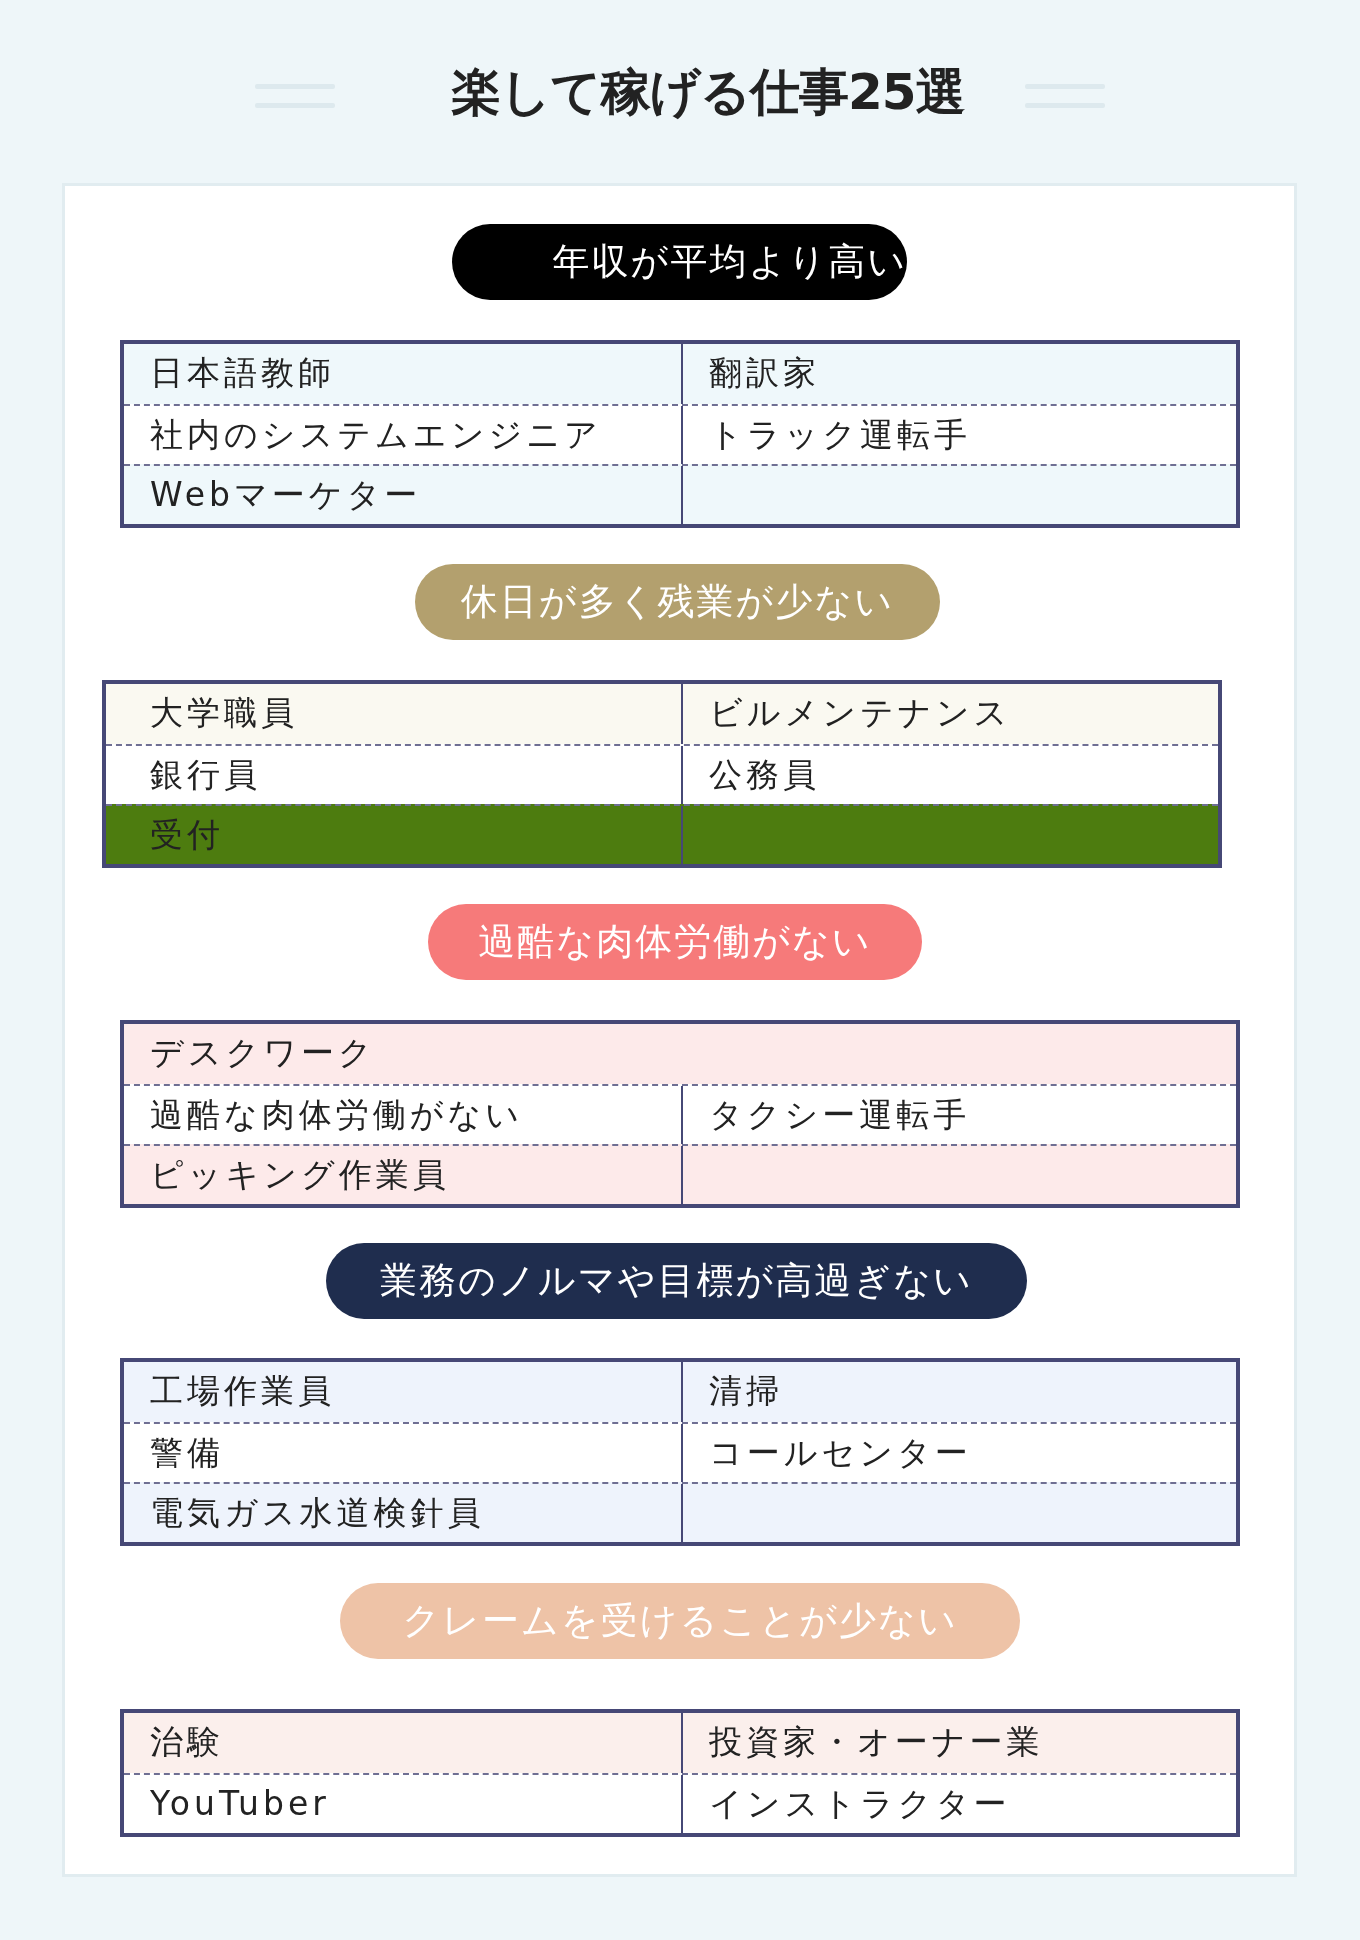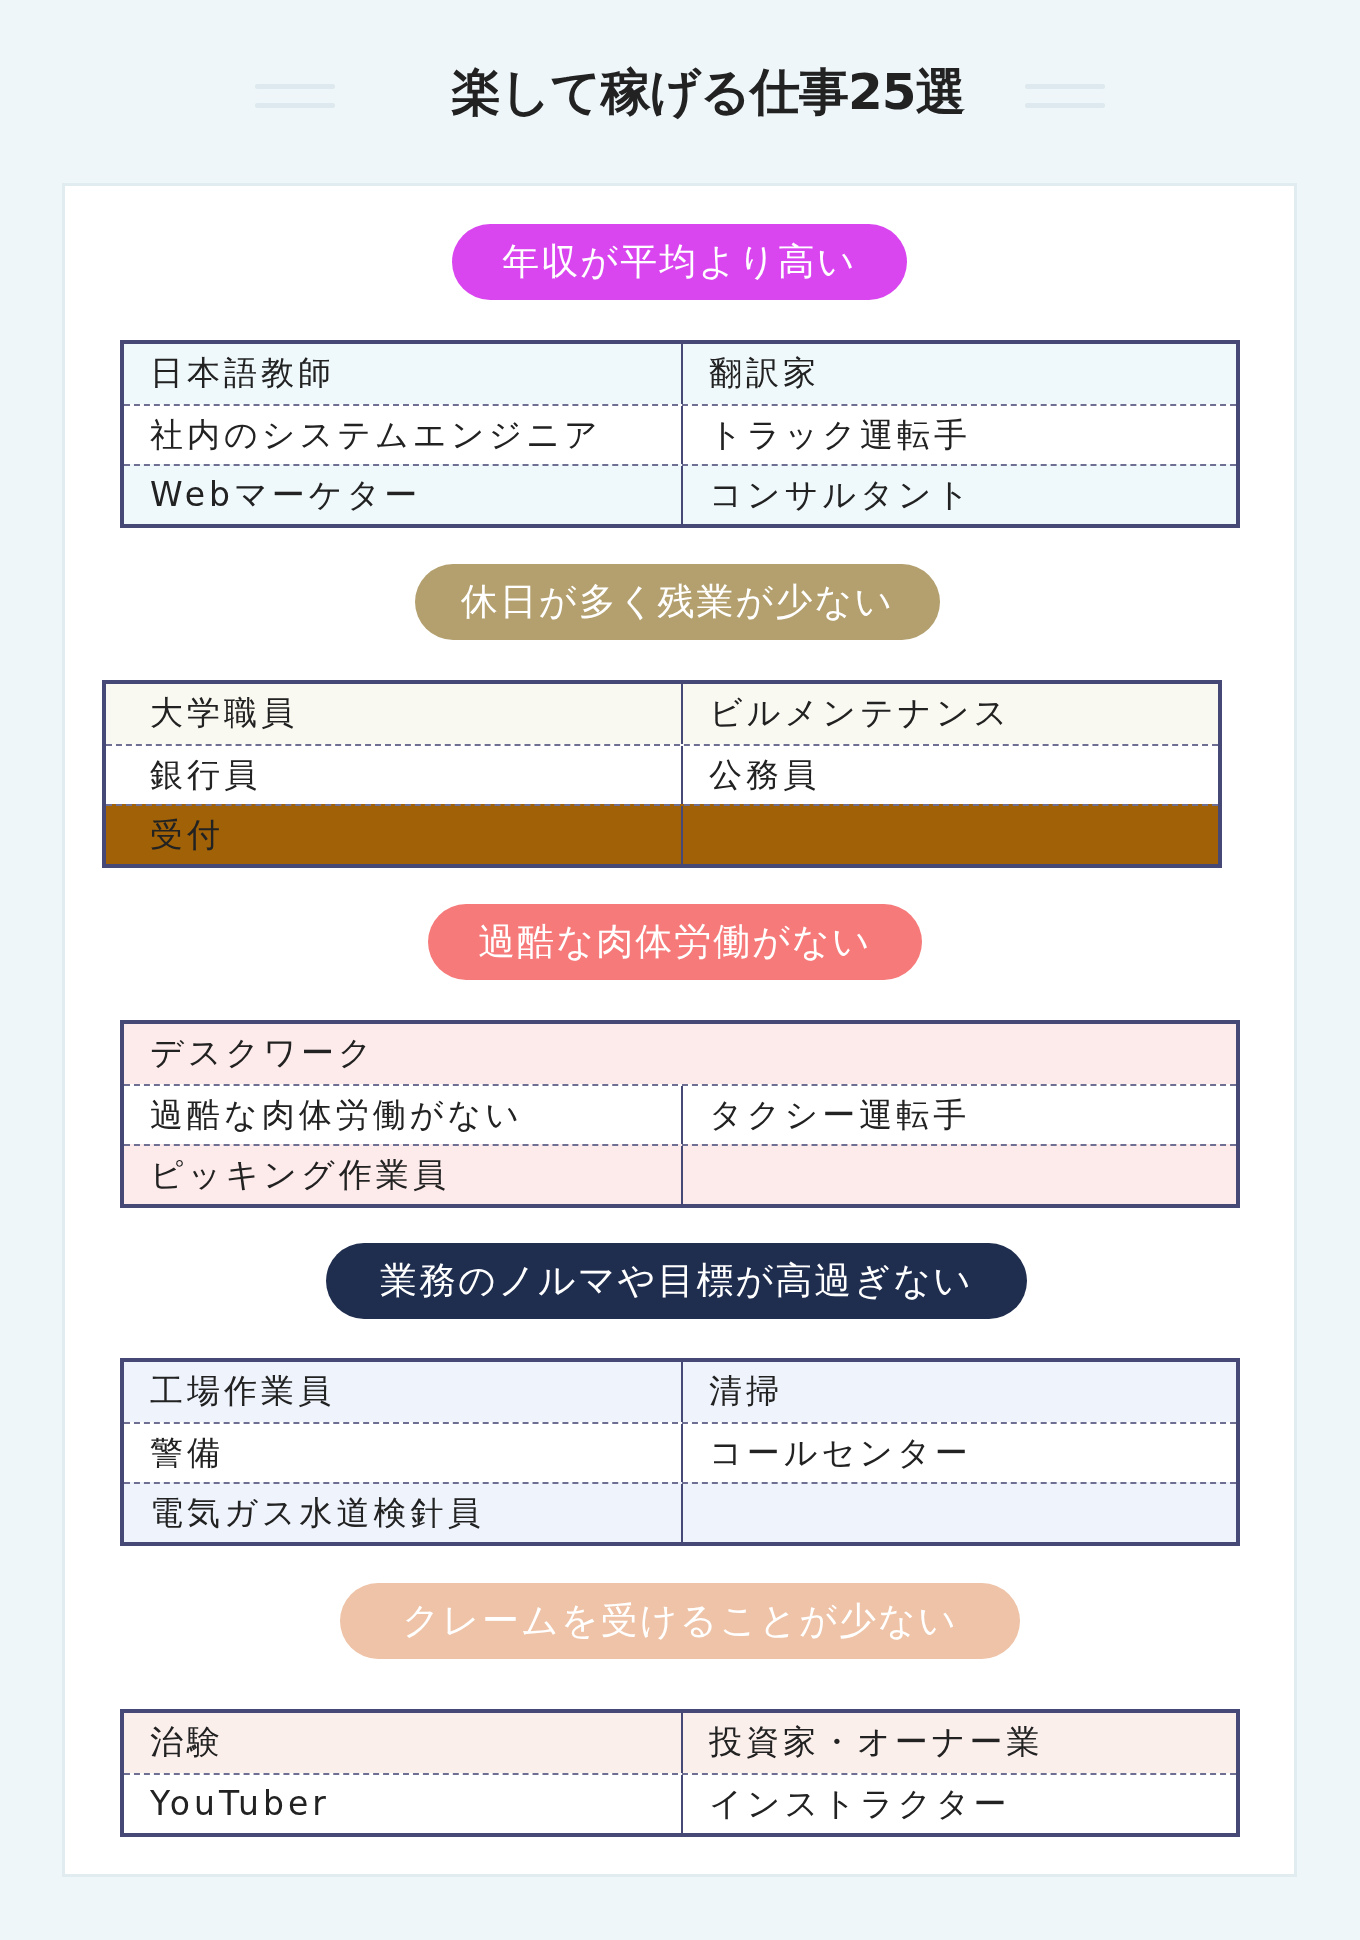--- a/index.html
+++ b/index.html
@@ -47,47 +47,46 @@
 <div class="title-wrap">
   <div class="deco" style="left:255px; top:22px;"></div>
   <div class="deco" style="left:255px; top:41px;"></div>
   <div class="title">楽して稼げる仕事25選</div>
   <div class="deco" style="left:1025px; top:22px;"></div>
   <div class="deco" style="left:1025px; top:41px;"></div>
 </div>
 
 <div class="card"></div>
 
-<div class="pill" style="left:452px; top:224px; width:455px; background:#d946ef;">年収が平均より高い</div>
+<div class="pill" style="left:452px; top:224px; width:455px; background:#000000;text-align:right;">年収が平均より高い</div>
 <div class="tbl" style="left:120px; top:340px; width:1120px;">
   <div class="row" style="background:#EFF8FB;">
     <div class="cell left" style="width:559px;">日本語教師</div>
     <div class="cell" style="flex:1;">翻訳家</div>
   </div>
   <div class="row" style="background:#FFFFFF;">
     <div class="cell left" style="width:559px;">社内のシステムエンジニア</div>
     <div class="cell" style="flex:1;">トラック運転手</div>
   </div>
   <div class="row" style="background:#EFF8FB;">
     <div class="cell left" style="width:559px;">Webマーケター</div>
-    <div class="cell" style="flex:1;">コンサルタント</div>
   </div>
 </div>
 
 <div class="pill" style="left:415px; top:564px; width:525px; background:#B3A06E;">休日が多く残業が少ない</div>
 <div class="tbl" style="left:102px; top:680px; width:1120px;">
   <div class="row" style="background:#FAF9F1;">
     <div class="cell left" style="width:577px; padding-left:44px;">大学職員</div>
     <div class="cell" style="flex:1;">ビルメンテナンス</div>
   </div>
   <div class="row" style="background:#FFFFFF;">
     <div class="cell left" style="width:577px; padding-left:44px;">銀行員</div>
     <div class="cell" style="flex:1;">公務員</div>
   </div>
-  <div class="row" style="background:#a16207;flex-direction:column;">
+  <div class="row" style="background:#4d7c0f;flex-direction:column;">
     <div class="cell left" style="width:577px; padding-left:44px;">受付</div>
     <div class="cell" style="flex:1;"></div>
   </div>
 </div>
 
 <div class="pill" style="left:428px; top:904px; width:494px; background:#F67A7A;">過酷な肉体労働がない</div>
 <div class="tbl" style="left:120px; top:1020px; width:1120px;">
   <div class="row" style="background:#FDEAEA;">
     <div class="cell" style="flex:1;">デスクワーク</div>
   </div>

